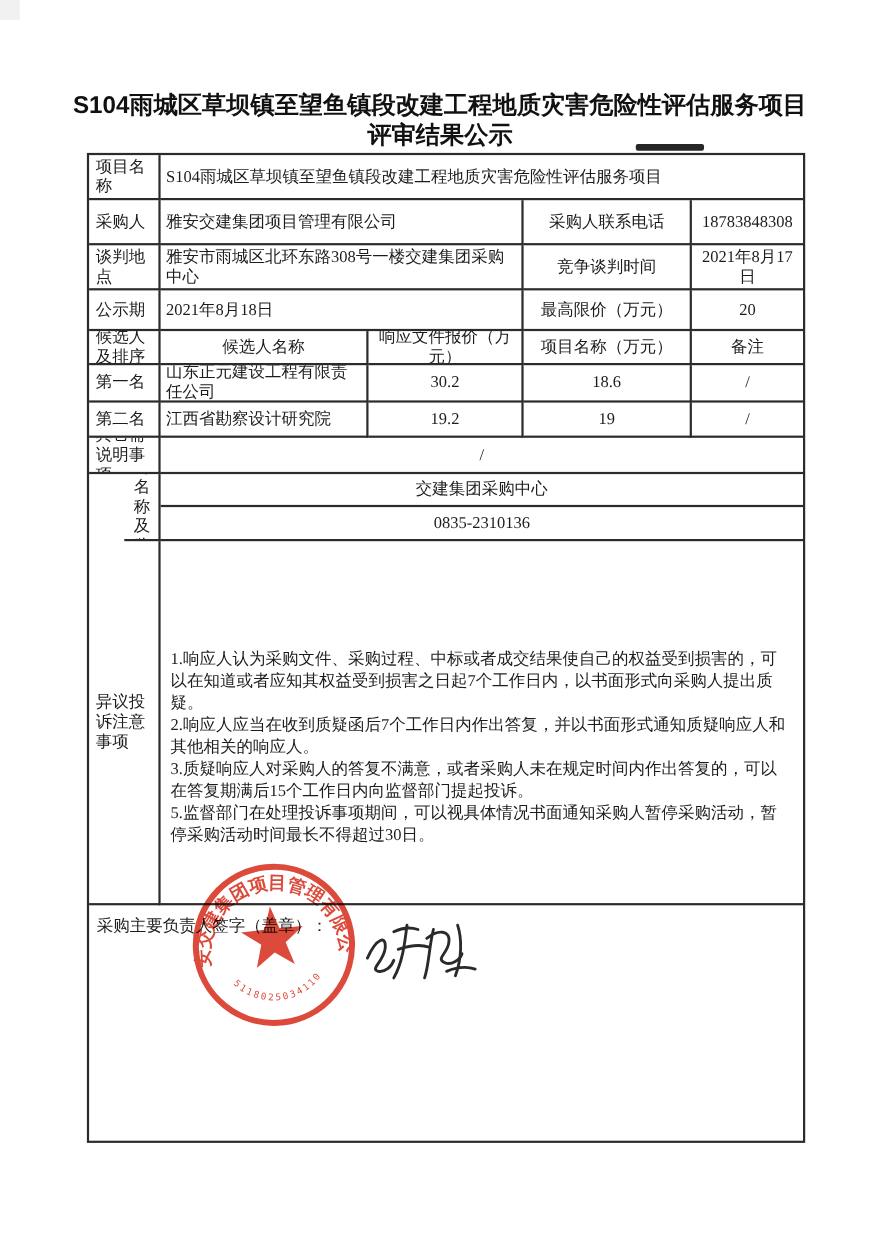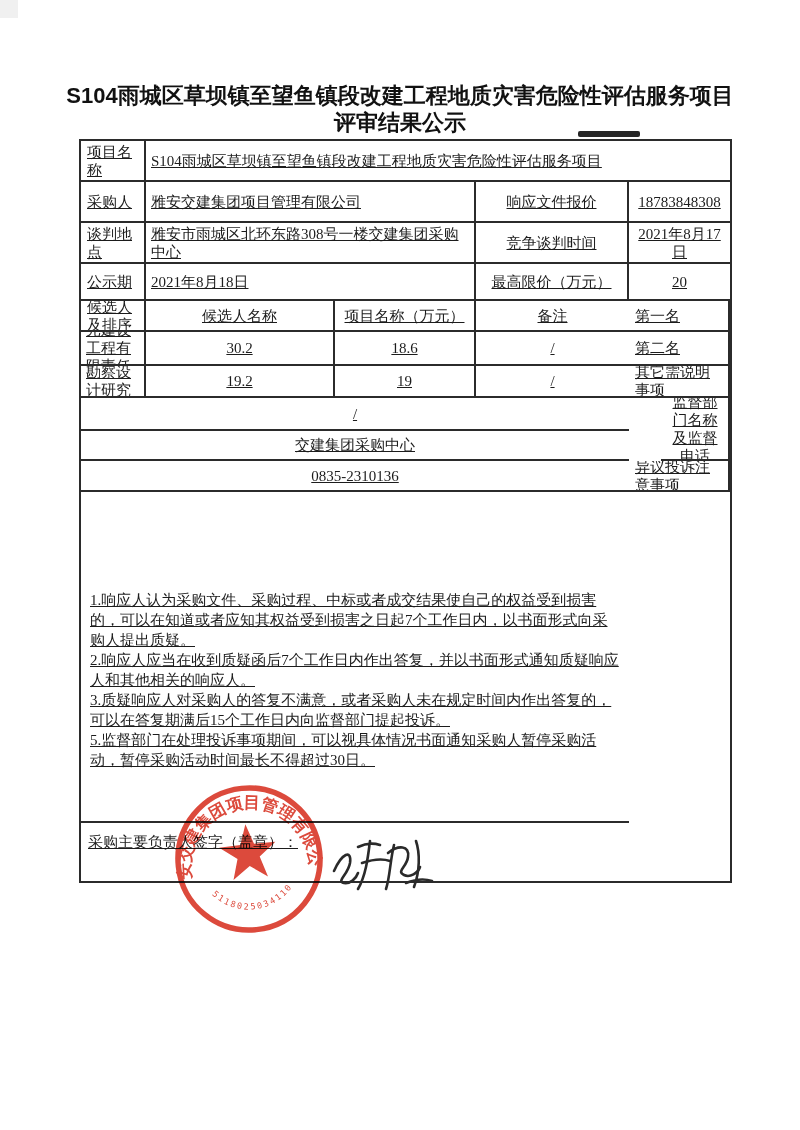--- a/index.html
+++ b/index.html
@@ -20,28 +20,27 @@
   }
   .scan-corner {
     position:absolute; left:0; top:0; width:18px; height:18px;
     background:#f0f0f0;
   }
   .scan-artifact-bar {
     position:absolute; left:578px; top:131px; width:62px; height:6px;
     background:#262626; border-radius:2px;
   }
   .doc-table {
-    position:absolute; left:79px; top:139px; width:653px; height:744px;
+    position:absolute; left:79px; top:139px; width:653px; height:900px;
     border:2px solid #2b2b2b;
     display:grid;
     grid-template-columns:65px 189px 141px 153px 101px;
     grid-template-rows:41px 41px 41px 37px 31px 34px 32px 33px 30px 31px 331px 38px;
     font-size:15px; line-height:18px;
     background:transparent;
-    text-decoration:underline;
   }
   .cell {
     border-right:2px solid #2b2b2b;
     border-bottom:2px solid #2b2b2b;
     display:flex; align-items:center;
     padding:2px 5px;
     overflow:hidden;
   }
   .cell.last-col { border-right:none; }
   .cell.last-row { border-bottom:none; }
@@ -81,35 +80,36 @@
   <span>评审结果公示</span>
 </h1>
 
 <div class="doc-table">
 
   <div class="cell label-cell left">项目名称</div>
   <div class="cell span4 last-col left">S104雨城区草坝镇至望鱼镇段改建工程地质灾害危险性评估服务项目</div>
 
   <div class="cell label-cell left">采购人</div>
   <div class="cell span2 left">雅安交建集团项目管理有限公司</div>
-  <div class="cell center">响应文件报价</div>
+  <div class="cell center">采购人联系电话</div>
   <div class="cell last-col center">18783848308</div>
 
   <div class="cell label-cell left">谈判地点</div>
   <div class="cell span2 left">雅安市雨城区北环东路308号一楼交建集团采购中心</div>
   <div class="cell center">竞争谈判时间</div>
   <div class="cell last-col center">2021年8月17日</div>
 
   <div class="cell label-cell left">公示期</div>
   <div class="cell span2 left">2021年8月18日</div>
   <div class="cell center">最高限价（万元）</div>
   <div class="cell last-col center">20</div>
 
   <div class="cell label-cell left">候选人及排序</div>
   <div class="cell center">候选人名称</div>
+  <div class="cell center">响应文件报价（万元）</div>
   <div class="cell center">项目名称（万元）</div>
   <div class="cell last-col center">备注</div>
 
   <div class="cell label-cell left">第一名</div>
   <div class="cell left">山东正元建设工程有限责任公司</div>
   <div class="cell center">30.2</div>
   <div class="cell center">18.6</div>
   <div class="cell last-col center">/</div>
 
   <div class="cell label-cell left">第二名</div>

